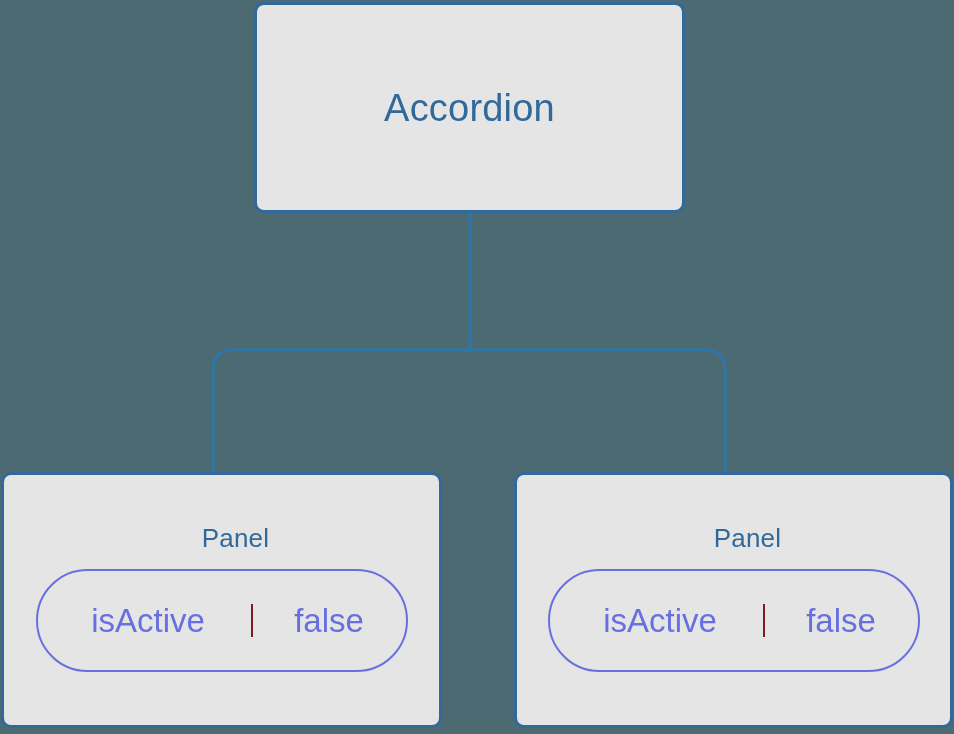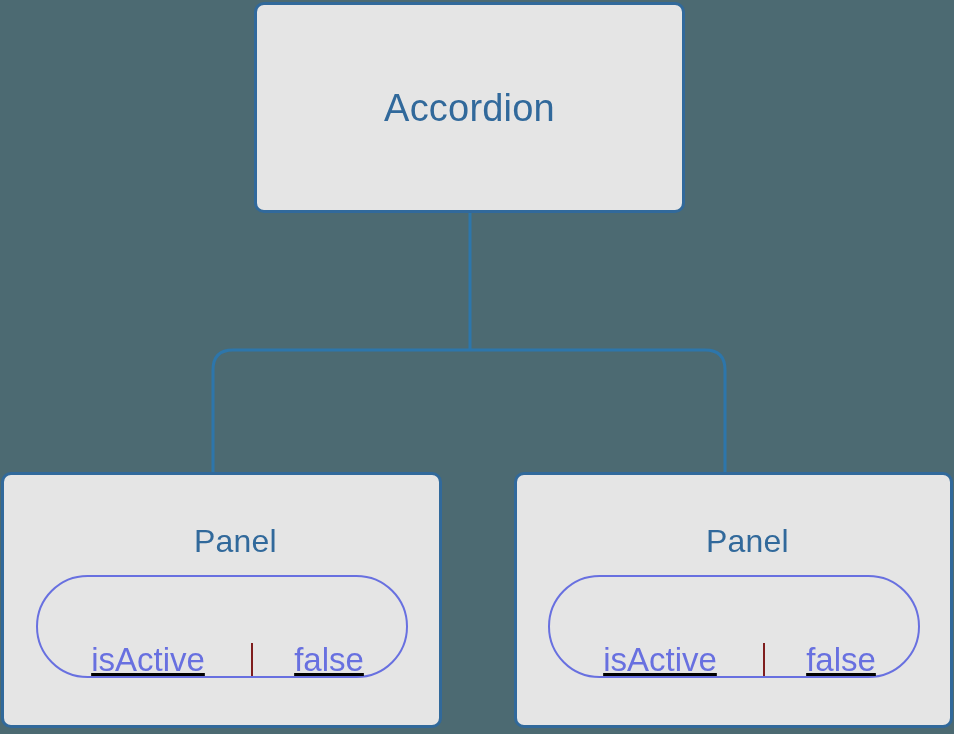--- a/index.html
+++ b/index.html
@@ -72,36 +72,35 @@
     font-size: 38px;
     font-weight: 400;
     letter-spacing: 0.2px;
     line-height: 1;
     text-align: center;
     white-space: nowrap;
   }
 
   .node-panel-left .node-title,
   .node-panel-right .node-title {
-    font-size: 32px;
+    font-size: 26px;
     margin-top: 50px;
     margin-left: 28px;
   }
 
   
   .prop-pill {
     margin-top: 18px;
     height: 103px;
     border: 2px solid #6870e0;
     border-radius: 52px;
     box-sizing: border-box;
     display: flex;
-    align-items: flex-end;
+    align-items: center;
     background: transparent;
-    text-decoration: underline;
   }
 
   .prop-key,
   .prop-value {
     display: flex;
     align-items: center;
     justify-content: center;
     color: #6870e0;
     font-size: 33px;
     font-weight: 400;

